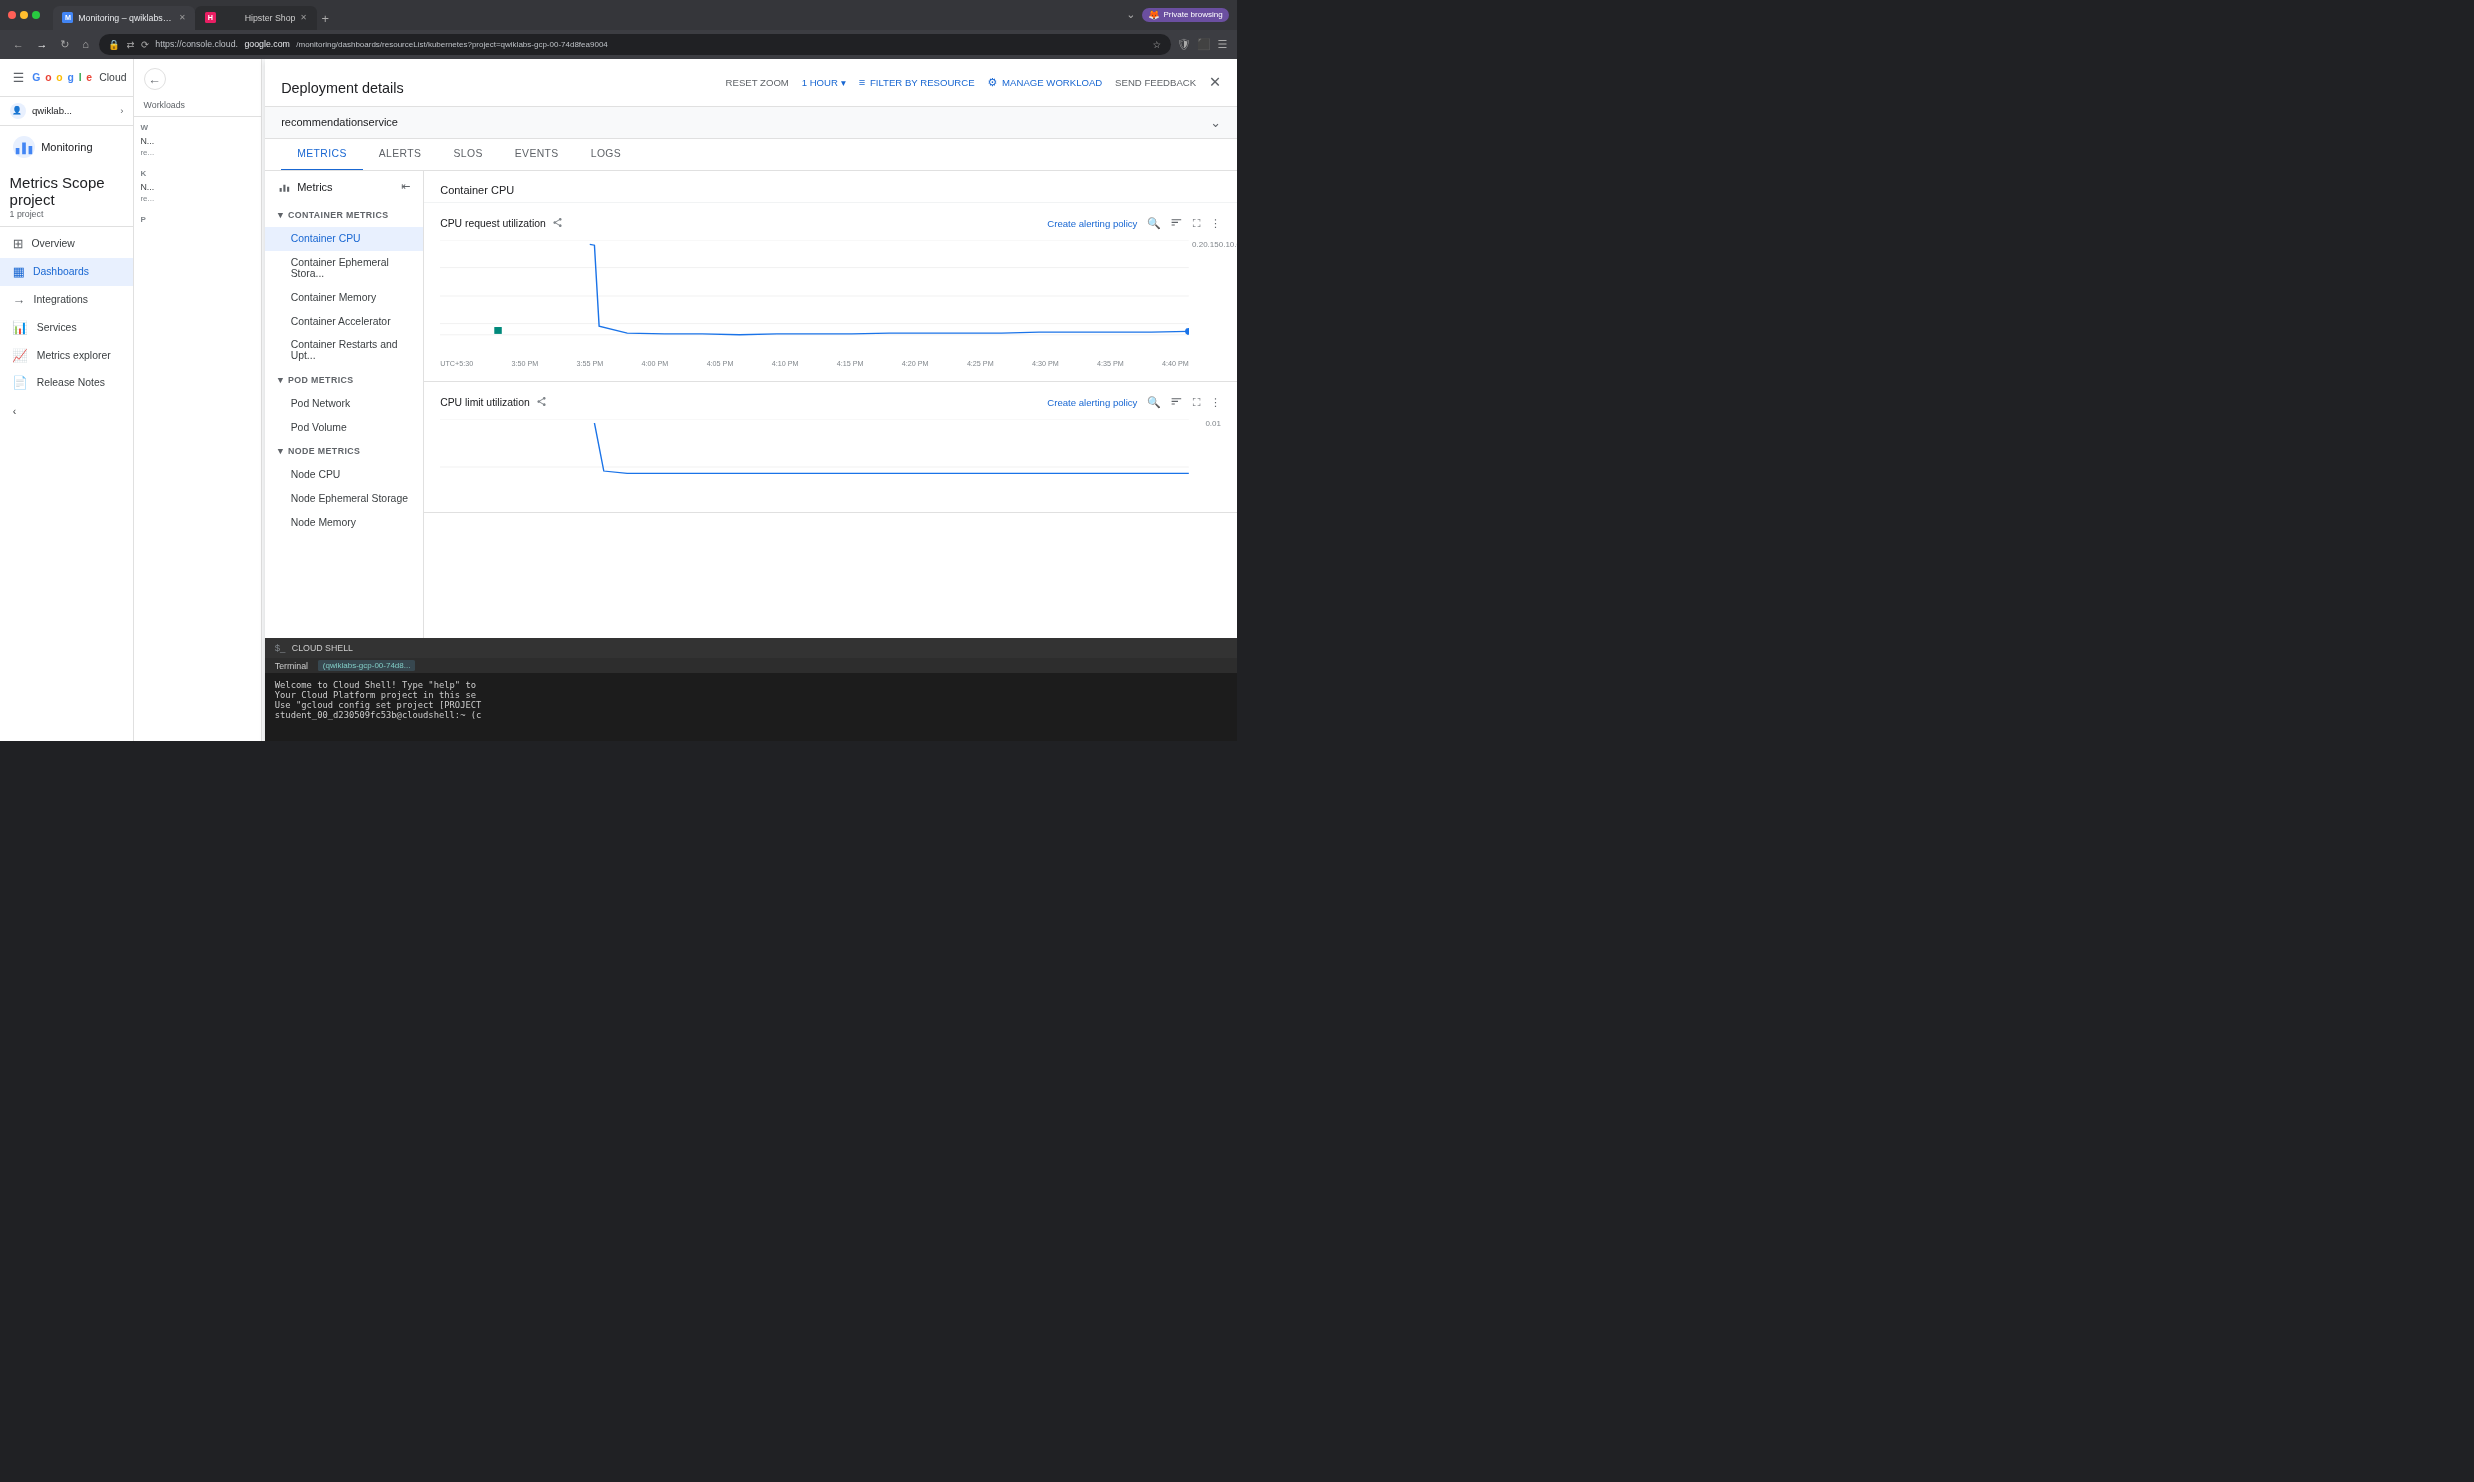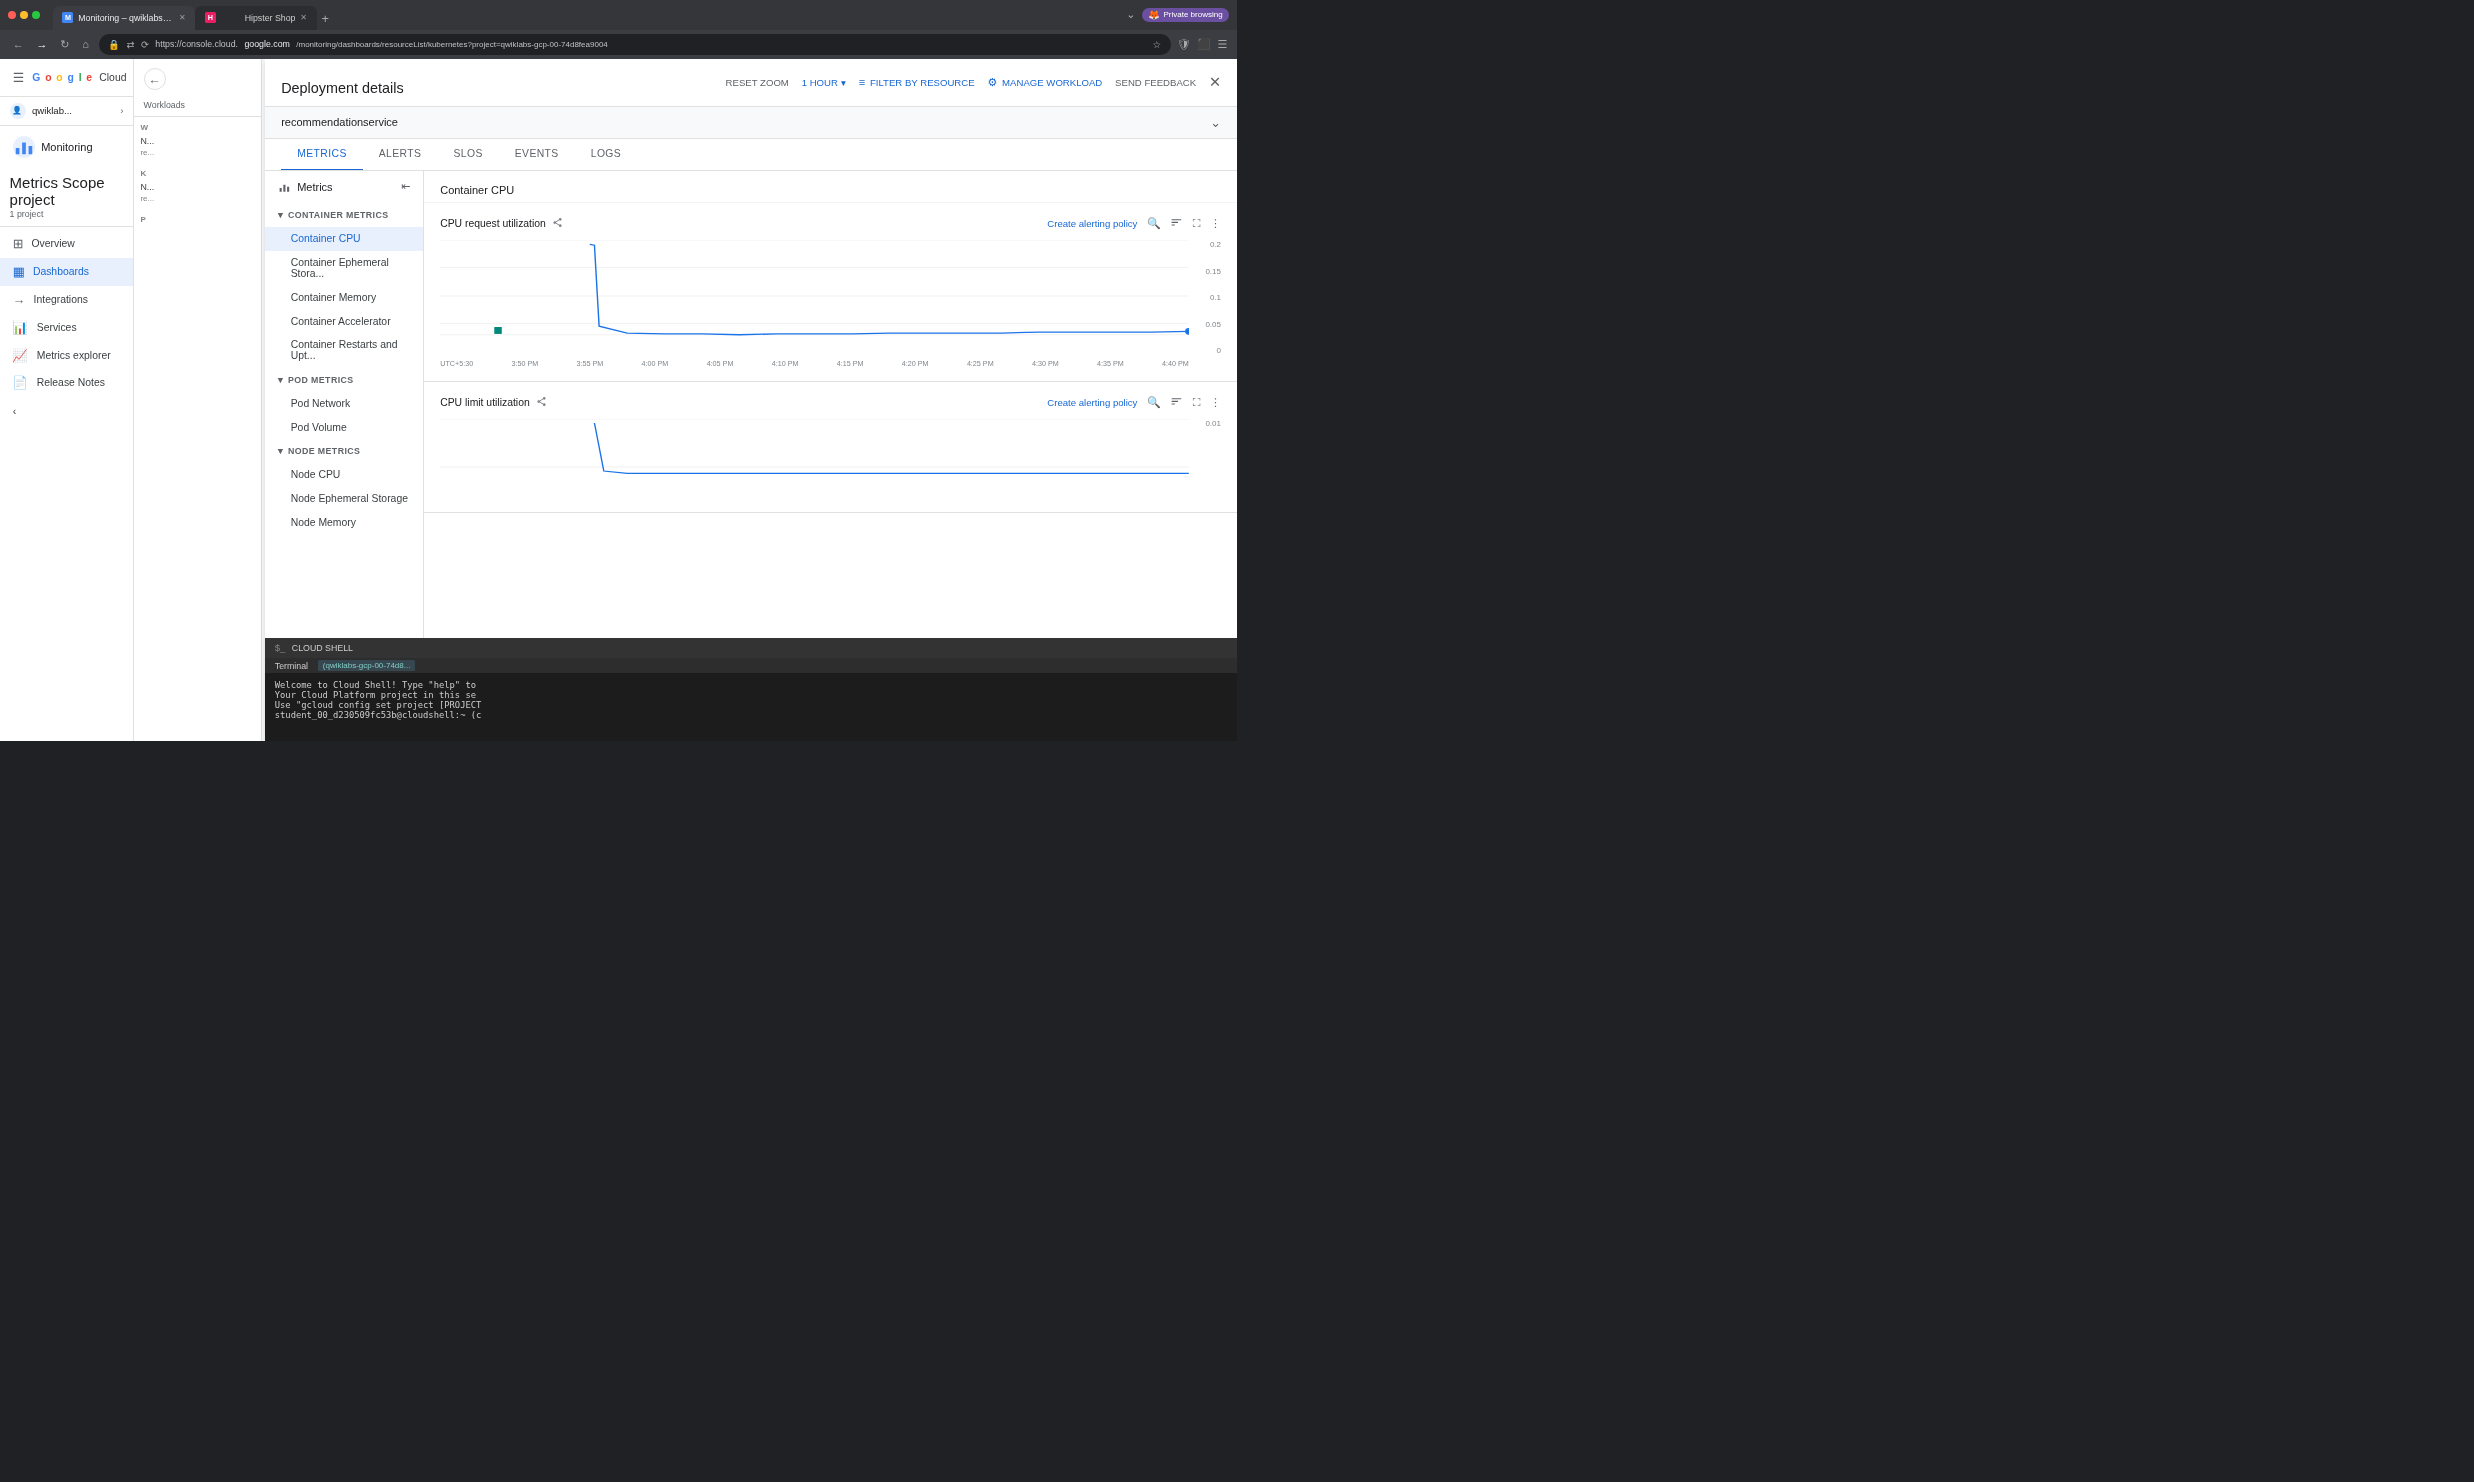--- a/index.html
+++ b/index.html
@@ -109,21 +109,21 @@
     .charts-area { flex: 1; overflow-y: auto; padding: 0; background: #fff; }
     .chart-section-title { padding: 12.8px 16px 6.4px; font-size: 11px; color: #202124; font-weight: 500; border-bottom: 0.8px solid #f1f3f4; }
     .chart-card { border-bottom: 0.8px solid #e0e0e0; padding: 12.8px 16px; }
     .chart-card-header { display: flex; align-items: center; justify-content: space-between; margin-bottom: 9.6px; }
     .chart-title { font-size: 10.4px; color: #202124; display: flex; align-items: center; gap: 6.4px; }
     .chart-icon { color: #80868b; font-size: 9.6px; }
     .chart-actions { display: flex; align-items: center; gap: 9.6px; }
     .create-alert-link { font-size: 9.6px; color: #1967d2; cursor: pointer; text-decoration: none; }
     .chart-action-btn { color: #5f6368; font-size: 11px; cursor: pointer; }
     .chart-body { height: 128px; position: relative; }
-    .chart-yaxis { position: absolute; right: 0; top: 0; height: 100%; display: flex; flex-direction: column; justify-content: space-between; font-size: 8px; color: #80868b; text-align: right; padding: 0 0 12.8px 0; width: 29px; }
+    .chart-yaxis { position: absolute; right: 0; top: 0; height: 100%; display: flex; justify-content: space-between; font-size: 8px; color: #80868b; text-align: right; padding: 0 0 12.8px 0; width: 29px; }
     .chart-xaxis { position: absolute; bottom: 0; left: 0; right: 32px; display: flex; justify-content: space-between; font-size: 7.2px; color: #80868b; }
     .chart-plot { position: absolute; top: 0; left: 0; right: 32px; bottom: 16px; }
 
     
     svg { width: 100%; height: 100%; }
 
     
     .cloud-shell { height: 104px; background: #1c1c1c; display: flex; flex-direction: column; }
     .cloud-shell-header { background: #333; padding: 4.8px 9.6px; font-size: 8.8px; color: #ccc; display: flex; align-items: center; gap: 6.4px; }
     .cloud-shell-body { flex: 1; padding: 6.4px 9.6px; font-size: 8.8px; color: #ccc; font-family: monospace; overflow: hidden; }

